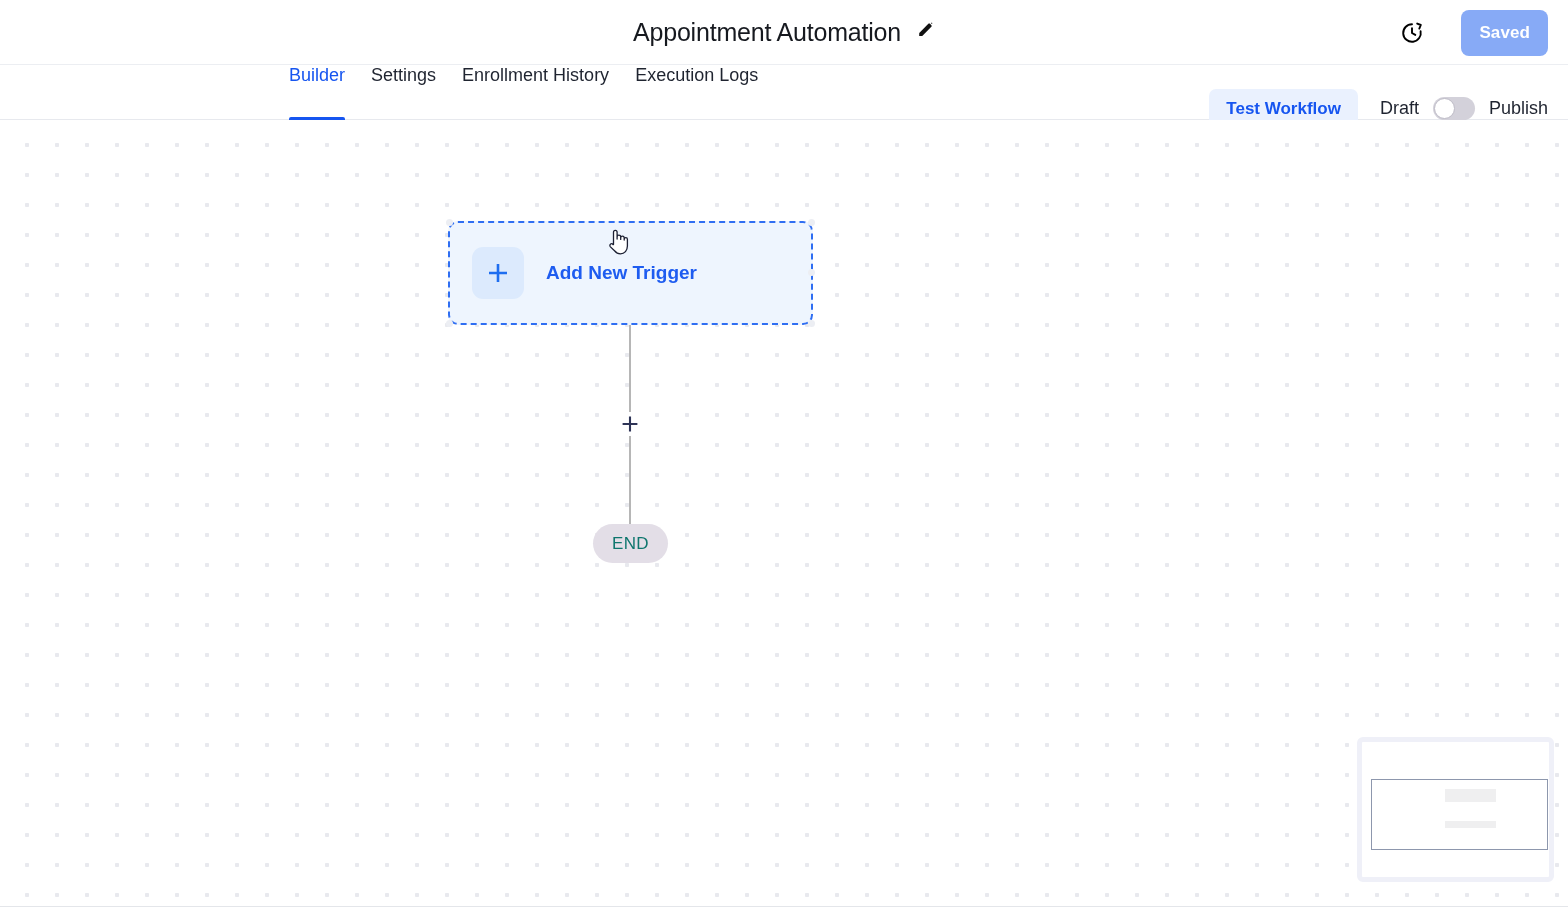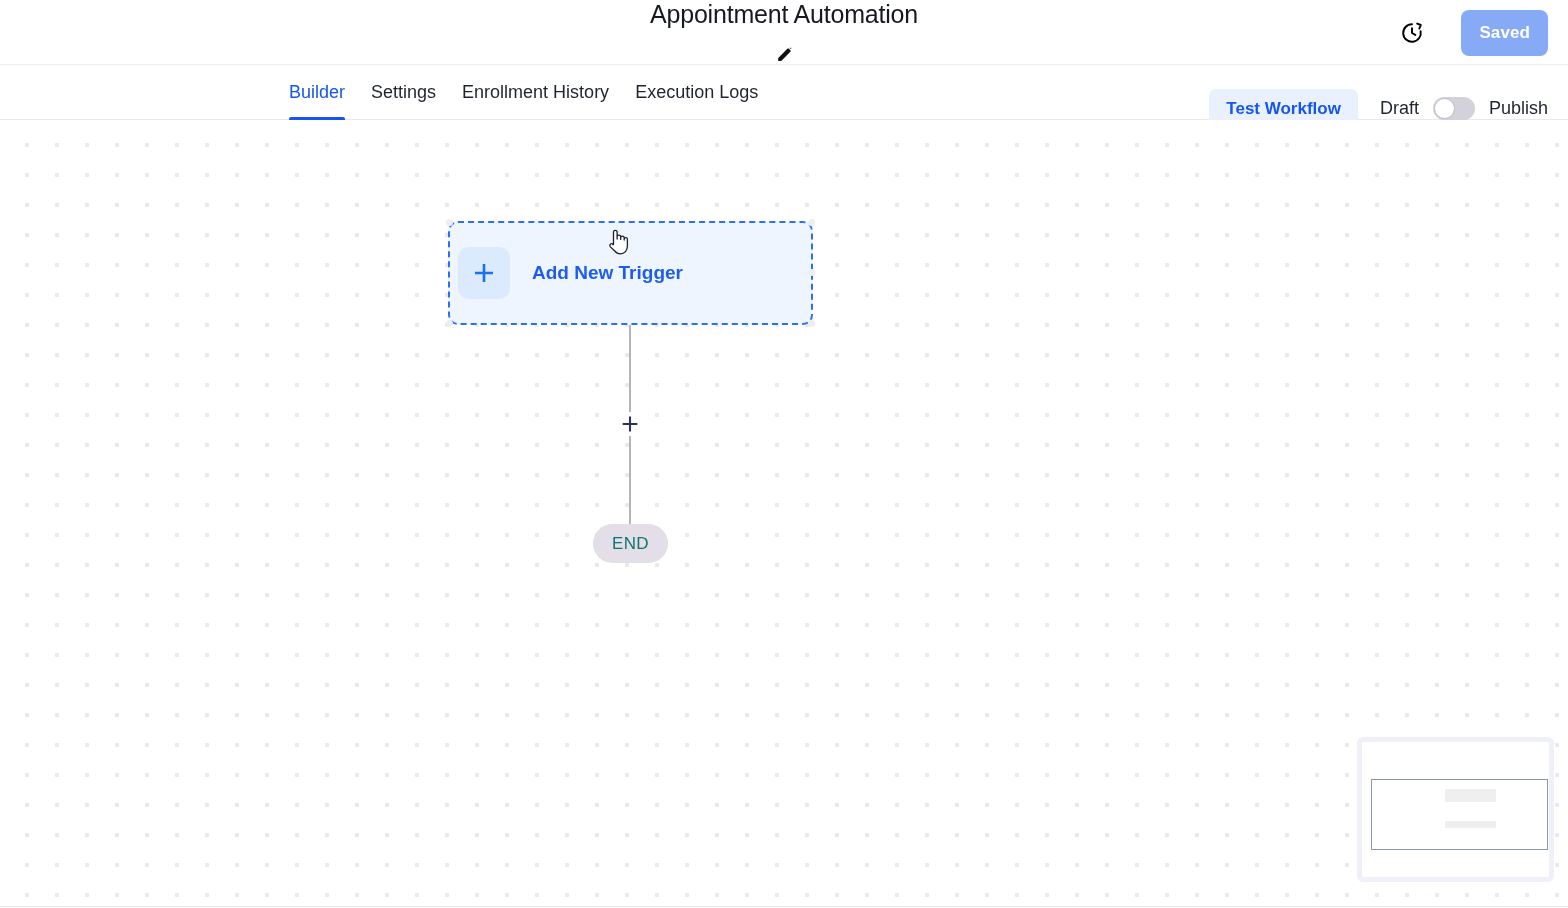--- a/index.html
+++ b/index.html
@@ -20,23 +20,22 @@
     width: 100%;
     background: #ffffff;
     border-bottom: 1px solid #eceef2;
     display: flex;
     align-items: center;
     justify-content: center;
   }
 
   .title-group {
     display: flex;
-    align-items: center;
+    align-items: flex-start;
     gap: 14px;
-    flex-direction: column;
   }
 
   .page-title {
     font-size: 25px;
     font-weight: 400;
     color: #16191f;
     letter-spacing: -0.2px;
     white-space: nowrap;
   }
 
@@ -100,21 +99,20 @@
     align-items: stretch;
     height: 55px;
     margin-left: 289px;
     gap: 0;
   }
 
   .tab {
     position: relative;
     height: 55px;
     display: flex;
-    align-items: center;
     font-size: 18px;
     color: #1f2430;
     cursor: pointer;
     padding: 0 0 0 0;
     white-space: nowrap;
   }
 
   .tab + .tab { margin-left: 26px; }
 
   .tab.active { color: #1655f0; }
@@ -205,21 +203,21 @@
     position: absolute;
     left: 448px;
     top: 101px;
     width: 365px;
     height: 104px;
     background: #eef5fe;
     border: 2px dashed #2f6ef2;
     border-radius: 10px;
     display: flex;
     align-items: center;
-    padding-left: 8px;
+    padding-left: 22px;
     gap: 22px;
     cursor: pointer;
   }
 
   .trigger-plus-box {
     width: 52px;
     height: 52px;
     border-radius: 11px;
     background: #dceafd;
     display: flex;

